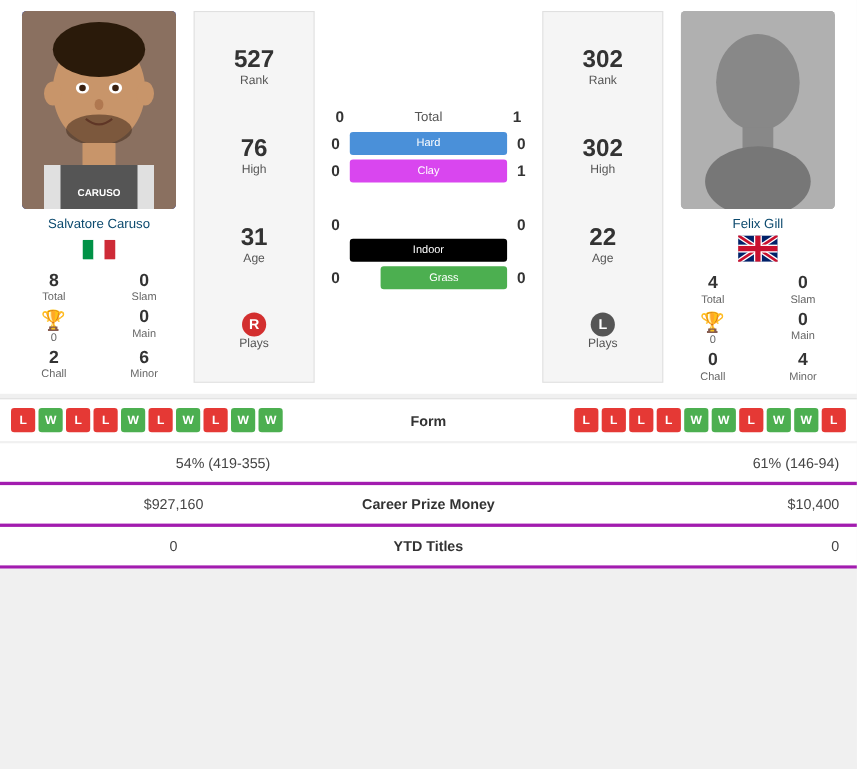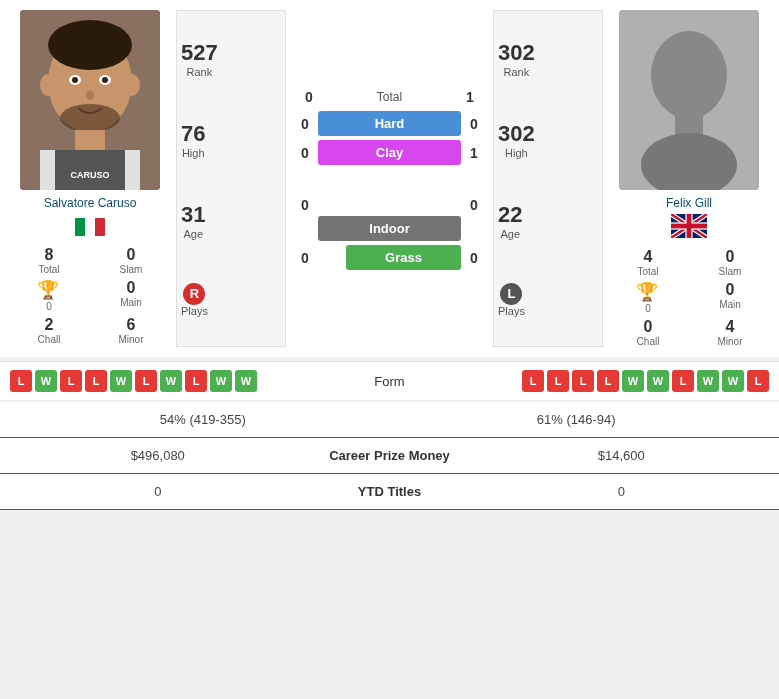--- a/index.html
+++ b/index.html
@@ -86,21 +86,21 @@
     }
 
     
     .stats-panel {
       width: 110px;
       flex-shrink: 0;
       background: #f5f5f5;
       border: 1px solid #e0e0e0;
       display: flex;
       flex-direction: column;
-      align-items: flex-start;
+      align-items: center;
       justify-content: space-around;
       padding: 8px 4px;
     }
 
     .stats-panel .stat-item {
       text-align: center;
     }
 
     .stats-panel .stat-item .val {
       font-size: 22px;
@@ -138,29 +138,29 @@
       width: 18px;
       text-align: center;
     }
 
     .surface-btn {
       flex: 1;
       padding: 5px 8px;
       border: none;
       border-radius: 3px;
       color: #fff;
-      font-size: 13px;
-      font-weight: bold;
+      font-size: 10px;
+      font-weight: normal;
       text-align: center;
       cursor: pointer;
     }
 
     .hard-btn { background: #4a90d9; }
     .clay-btn { background: #d946ef; }
-    .indoor-btn { background: #737373; margin-top: 47px; }
+    .indoor-btn { background: #000000; margin-top: 47px; }
     .grass-btn { background: #4caf50; margin-left: 28px; }
 
     .total-row {
       display: flex;
       align-items: center;
       width: 100%;
       justify-content: space-between;
       padding: 2px 4px;
     }
 
@@ -201,21 +201,21 @@
       gap: 3px;
       flex: 1;
     }
 
     .form-badges-right {
       justify-content: flex-end;
     }
 
     .form-label {
       font-size: 13px;
-      font-weight: normal;
+      font-weight: bold;
       color: #333;
       text-align: center;
       min-width: 60px;
     }
 
     .form-badge {
       width: 22px;
       height: 22px;
       border-radius: 3px;
       display: flex;
@@ -231,21 +231,21 @@
 
     
     .stats-rows {
       background: #fff;
       margin-top: 2px;
     }
 
     .stats-row {
       display: flex;
       align-items: center;
-      border-bottom: 1px solid #a21caf;
+      border-bottom: 3px solid #a21caf;
       padding: 10px 16px;
     }
 
     .stats-row-left {
       flex: 1;
       font-size: 13px;
       color: #444;
       text-align: center;
     }
 
@@ -254,21 +254,21 @@
       text-align: center;
       font-size: 13px;
       font-weight: bold;
       color: #333;
     }
 
     .stats-row-right {
       flex: 1;
       font-size: 13px;
       color: #444;
-      text-align: center;
+      text-align: right;
     }
 
     
     .uk-flag {
       width: 36px;
       height: 24px;
     }
 
     
     .it-flag {
@@ -527,23 +527,23 @@
         <div class="form-badge badge-l">L</div>
       </div>
   </div>
 
   <div class="stats-rows" id="stats-rows-container">
       <div class="stats-row">
         <div class="stats-row-left">54% (419-355)</div>
         <div class="stats-row-right">61% (146-94)</div>
       </div>
       <div class="stats-row">
-        <div class="stats-row-left">$496,080</div>
+        <div class="stats-row-left">$927,160</div>
         <div class="stats-row-center">Career Prize Money</div>
-        <div class="stats-row-right">$14,600</div>
+        <div class="stats-row-right">$10,400</div>
       </div>
       <div class="stats-row">
         <div class="stats-row-left">0</div>
         <div class="stats-row-center">YTD Titles</div>
         <div class="stats-row-right">0</div>
       </div>
     </div>
 
 </div>
 

